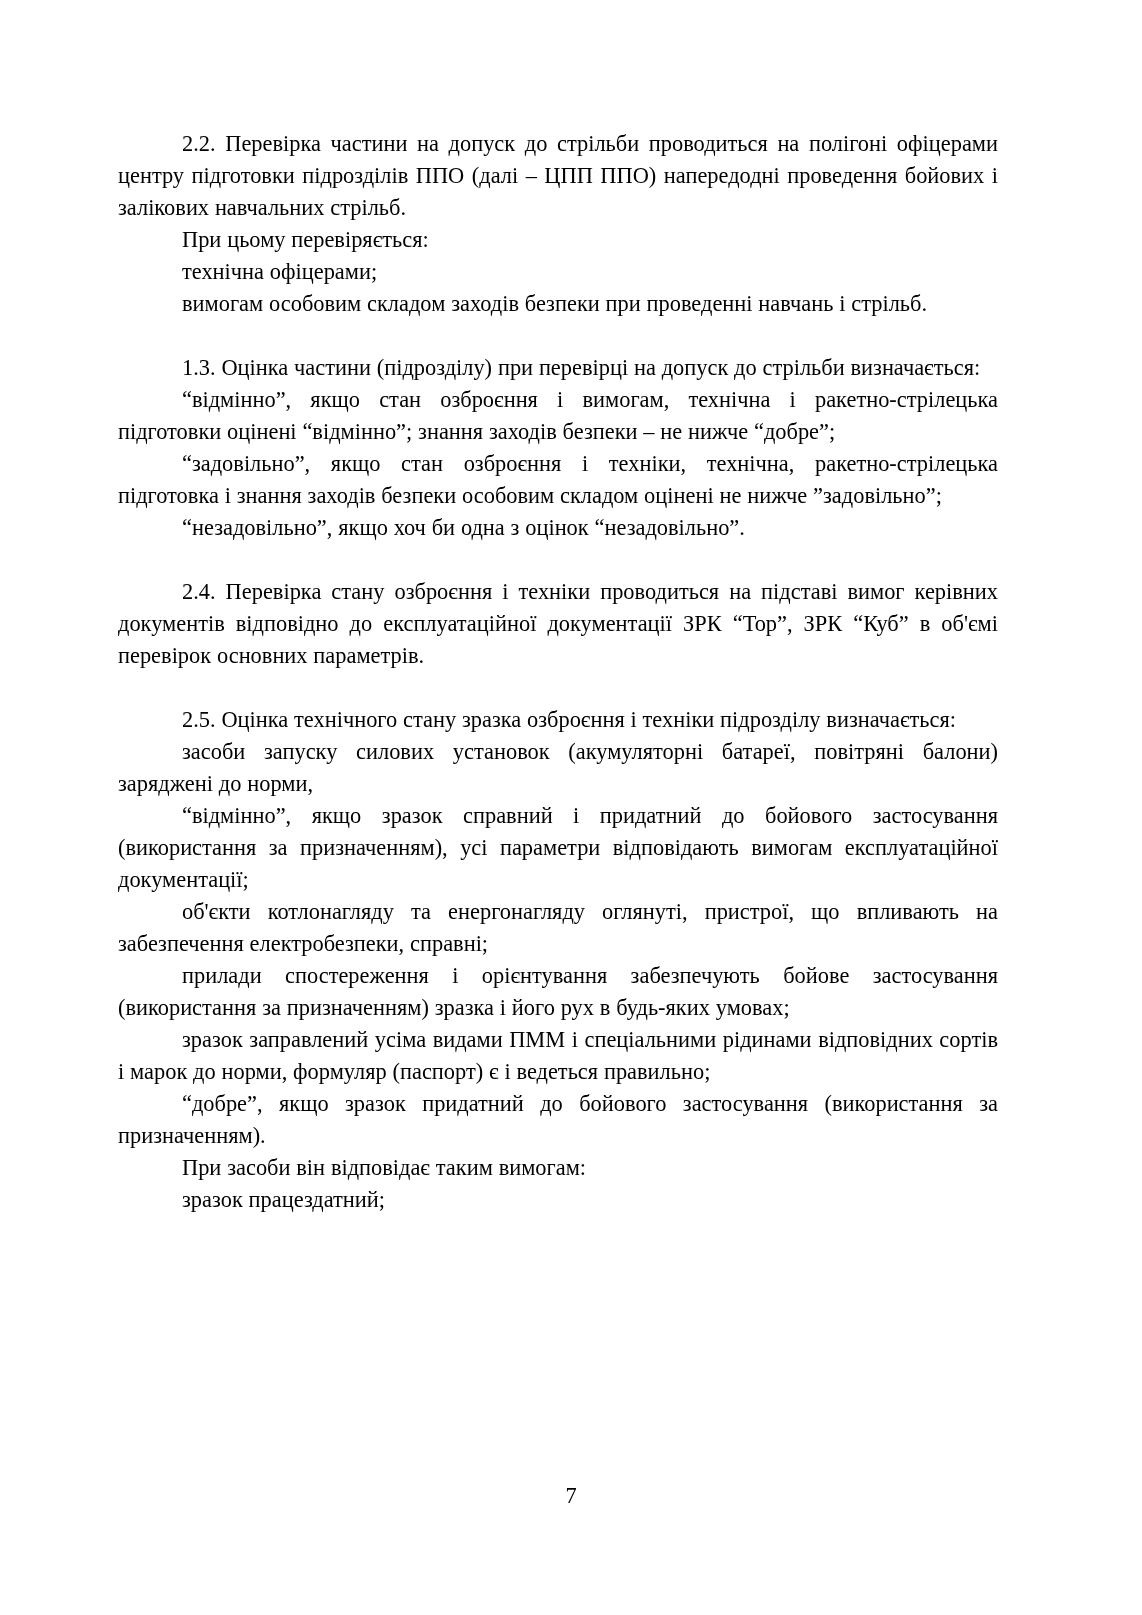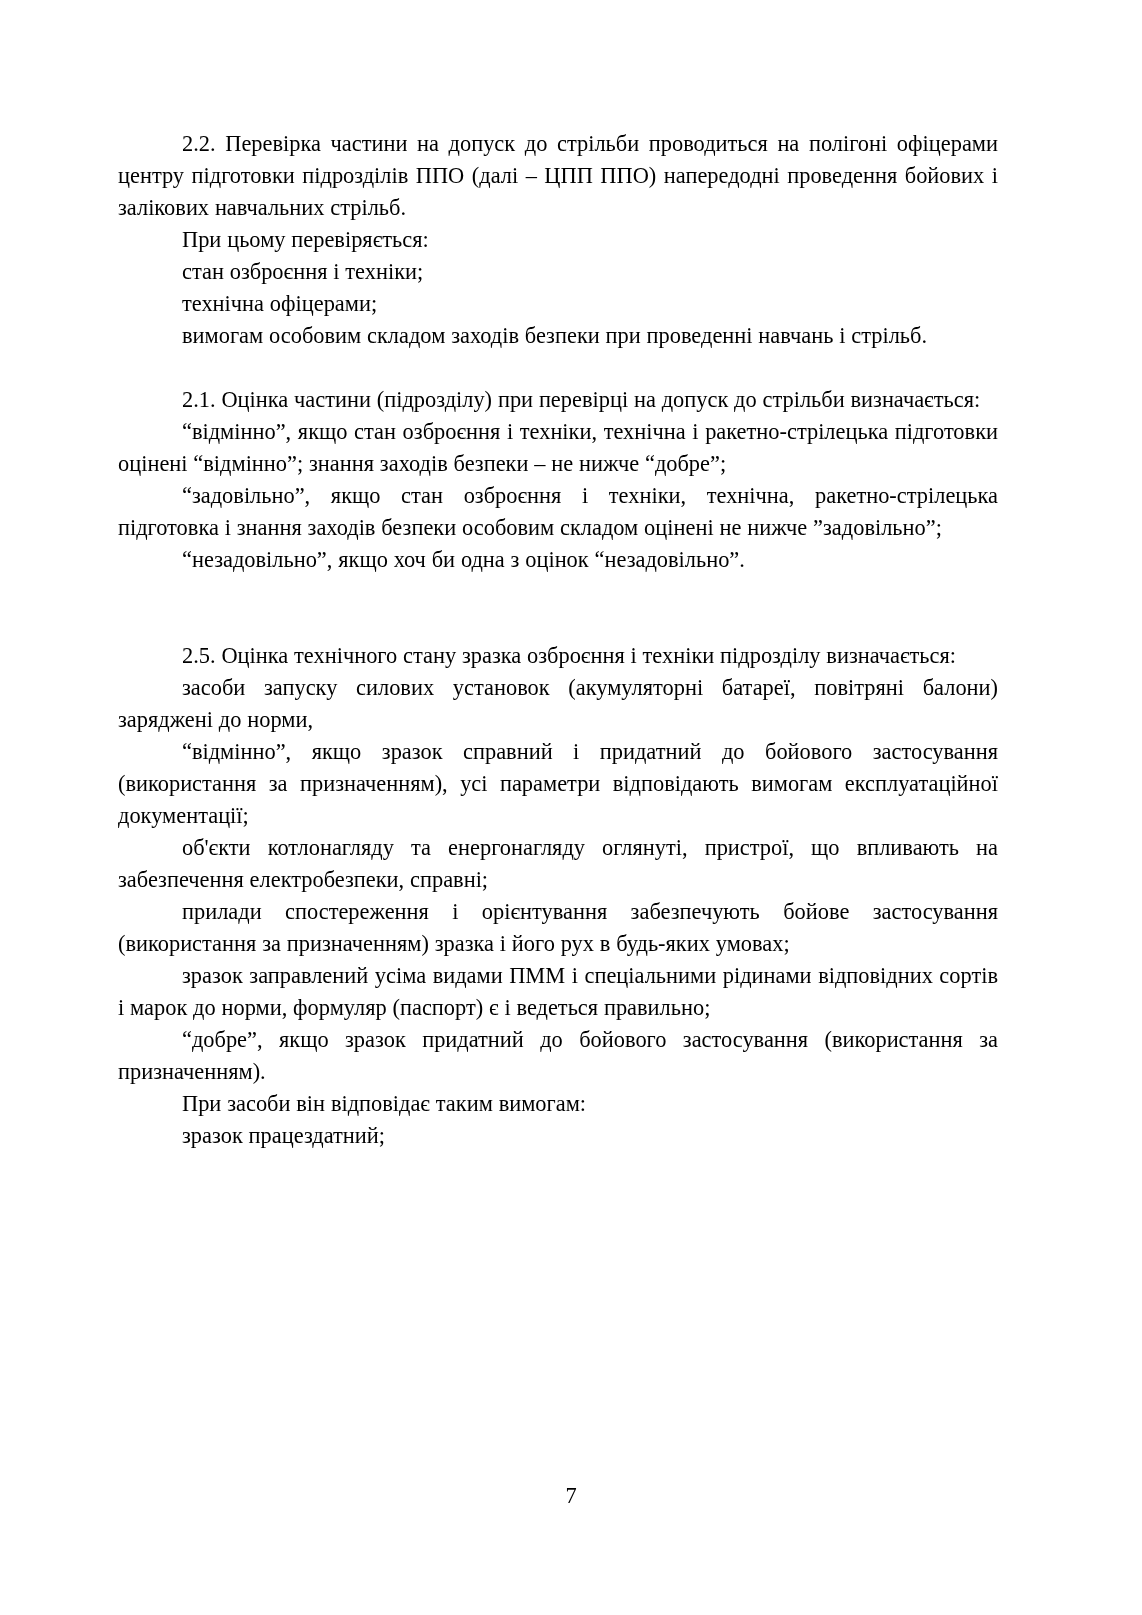--- a/index.html
+++ b/index.html
@@ -54,33 +54,33 @@
 </style>
 </head>
 <body>
 
 <div class="page">
 
   <div class="text-column">
 
     <p class="para">2.2. Перевірка частини на допуск до стрільби проводиться на полігоні офіцерами центру підготовки підрозділів ППО (далі – ЦПП ППО) напередодні проведення бойових і залікових навчальних стрільб.</p>
     <p class="para">При цьому перевіряється:</p>
-    <p class="para">стан озброєння і техніки;</p>
     <p class="para">технічна офіцерами;</p>
     <p class="para">вимогам особовим складом заходів безпеки при проведенні навчань і стрільб.</p>
 
     <div class="clause-gap"></div>
 
-    <p class="para">2.1. Оцінка частини (підрозділу) при перевірці на допуск до стрільби визначається:</p>
-    <p class="para">“відмінно”, якщо стан озброєння і техніки, технічна і ракетно-стрілецька підготовки оцінені “відмінно”; знання заходів безпеки –  не нижче “добре”;</p>
+    <p class="para">1.3. Оцінка частини (підрозділу) при перевірці на допуск до стрільби визначається:</p>
+    <p class="para">“відмінно”, якщо стан озброєння і вимогам, технічна і ракетно-стрілецька підготовки оцінені “відмінно”; знання заходів безпеки –  не нижче “добре”;</p>
     <p class="para">“задовільно”, якщо стан озброєння і техніки, технічна, ракетно-стрілецька підготовка і знання заходів безпеки особовим складом оцінені не нижче ”задовільно”;</p>
     <p class="para">“незадовільно”, якщо хоч би одна з оцінок “незадовільно”.</p>
 
     <div class="clause-gap"></div>
 
+    <p class="para">2.4. Перевірка стану озброєння і техніки проводиться на підставі вимог керівних документів відповідно до експлуатаційної документації ЗРК “Тор”, ЗРК “Куб” в об'ємі перевірок основних параметрів.</p>
 
     <div class="clause-gap"></div>
 
     <p class="para">2.5. Оцінка технічного стану зразка озброєння і техніки підрозділу визначається:</p>
     <p class="para">засоби запуску силових установок (акумуляторні батареї, повітряні балони) заряджені до норми,</p>
     <p class="para">“відмінно”, якщо зразок справний і придатний до бойового застосування (використання за призначенням), усі параметри відповідають вимогам експлуатаційної документації;</p>
     <p class="para">об'єкти котлонагляду та енергонагляду оглянуті, пристрої, що впливають на забезпечення електробезпеки, справні;</p>
     <p class="para">прилади спостереження і орієнтування забезпечують бойове застосування (використання за призначенням) зразка і його рух в будь-яких умовах;</p>
     <p class="para">зразок заправлений усіма видами ПММ і спеціальними рідинами відповідних сортів і марок до норми, формуляр (паспорт) є і ведеться правильно;</p>
     <p class="para">“добре”, якщо зразок придатний до бойового застосування (використання за призначенням).</p>

